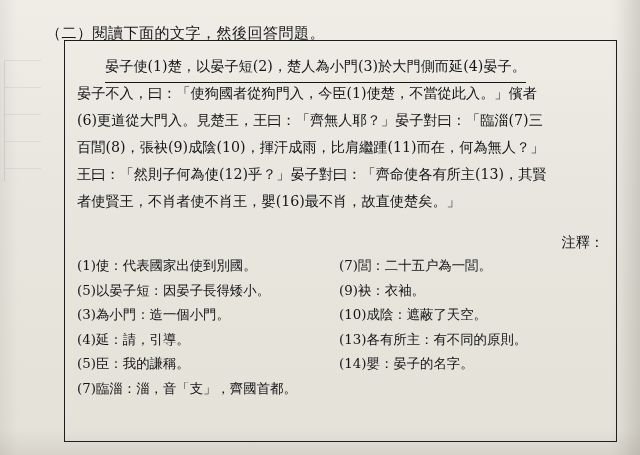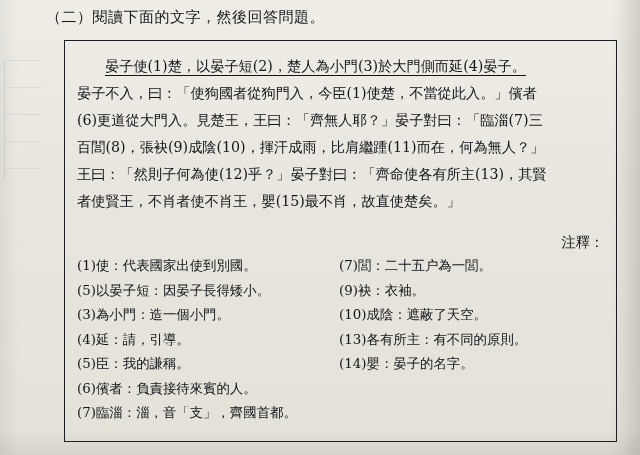--- a/index.html
+++ b/index.html
@@ -42,21 +42,21 @@
   }
   .margin-marks span {
     display: block;
     height: 26px;
     border-bottom: 1px solid rgba(120,120,130,0.25);
   }
 
   .heading {
     position: absolute;
     left: 46px;
-    top: 8px;
+    top: 24px;
     font-size: 15px;
     color: #15161a;
     letter-spacing: 0.5px;
     white-space: nowrap;
   }
 
   .box {
     position: absolute;
     left: 64px;
     top: 40px;
@@ -76,21 +76,21 @@
     text-indent: 0;
   }
   .passage p {
     margin: 0;
   }
   .passage .indent {
     display: inline-block;
     width: 28px;
   }
 
-  .u { border-bottom: 1.3px solid #131418; padding-bottom: 1px; }
+  .u { border-bottom: 1.3px solid #131418; padding-bottom: 8px; }
 
   .notes-title {
     margin-top: 18px;
     font-size: 14.2px;
     color: #131418;
     text-align: right;
   }
 
   .notes {
     margin-top: 2px;
@@ -144,33 +144,32 @@
   <div class="heading">（二）閱讀下面的文字，然後回答問題。</div>
 
   <div class="box">
 
     <div class="passage">
       <p><span class="indent"></span><span class="u">晏子使(1)楚，以晏子短(2)，楚人為小門(3)於大門側而延(4)晏子。</span></p>
       <p><span>晏子不入，曰：「使狗國者從狗門入，今臣(1)使楚，不當從此入。」儐者</span></p>
       <p><span>(6)更道從大門入。見楚王，王曰：「齊無人耶？」晏子對曰：「臨淄(7)三</span></p>
       <p><span>百閭(8)，張袂(9)成陰(10)，揮汗成雨，比肩繼踵(11)而在，何為無人？」</span></p>
       <p><span>王曰：「然則子何為使(12)乎？」晏子對曰：「齊命使各有所主(13)，其賢</span></p>
-      <p><span>者使賢王，不肖者使不肖王，嬰(15)最不肖，故直使楚矣。」</span></p>
+      <p><span>者使賢王，不肖者使不肖王，嬰(16)最不肖，故直使楚矣。」</span></p>
     </div>
 
     <div class="notes-title">注釋：</div>
 
     <div class="notes">
       <div class="col left">
         <div class="note-item">(1)使：代表國家出使到別國。</div>
         <div class="note-item">(5)以晏子短：因晏子長得矮小。</div>
         <div class="note-item">(3)為小門：造一個小門。</div>
         <div class="note-item">(4)延：請，引導。</div>
         <div class="note-item">(5)臣：我的謙稱。</div>
-        <div class="note-item">(6)儐者：負責接待來賓的人。</div>
         <div class="note-item">(7)臨淄：淄，音「支」，齊國首都。</div>
       </div>
       <div class="col right">
         <div class="note-item">(7)閭：二十五户為一閭。</div>
         <div class="note-item">(9)袂：衣袖。</div>
         <div class="note-item">(10)成陰：遮蔽了天空。</div>
         <div class="note-item">(13)各有所主：有不同的原則。</div>
         <div class="note-item">(14)嬰：晏子的名字。</div>
       </div>
     </div>

